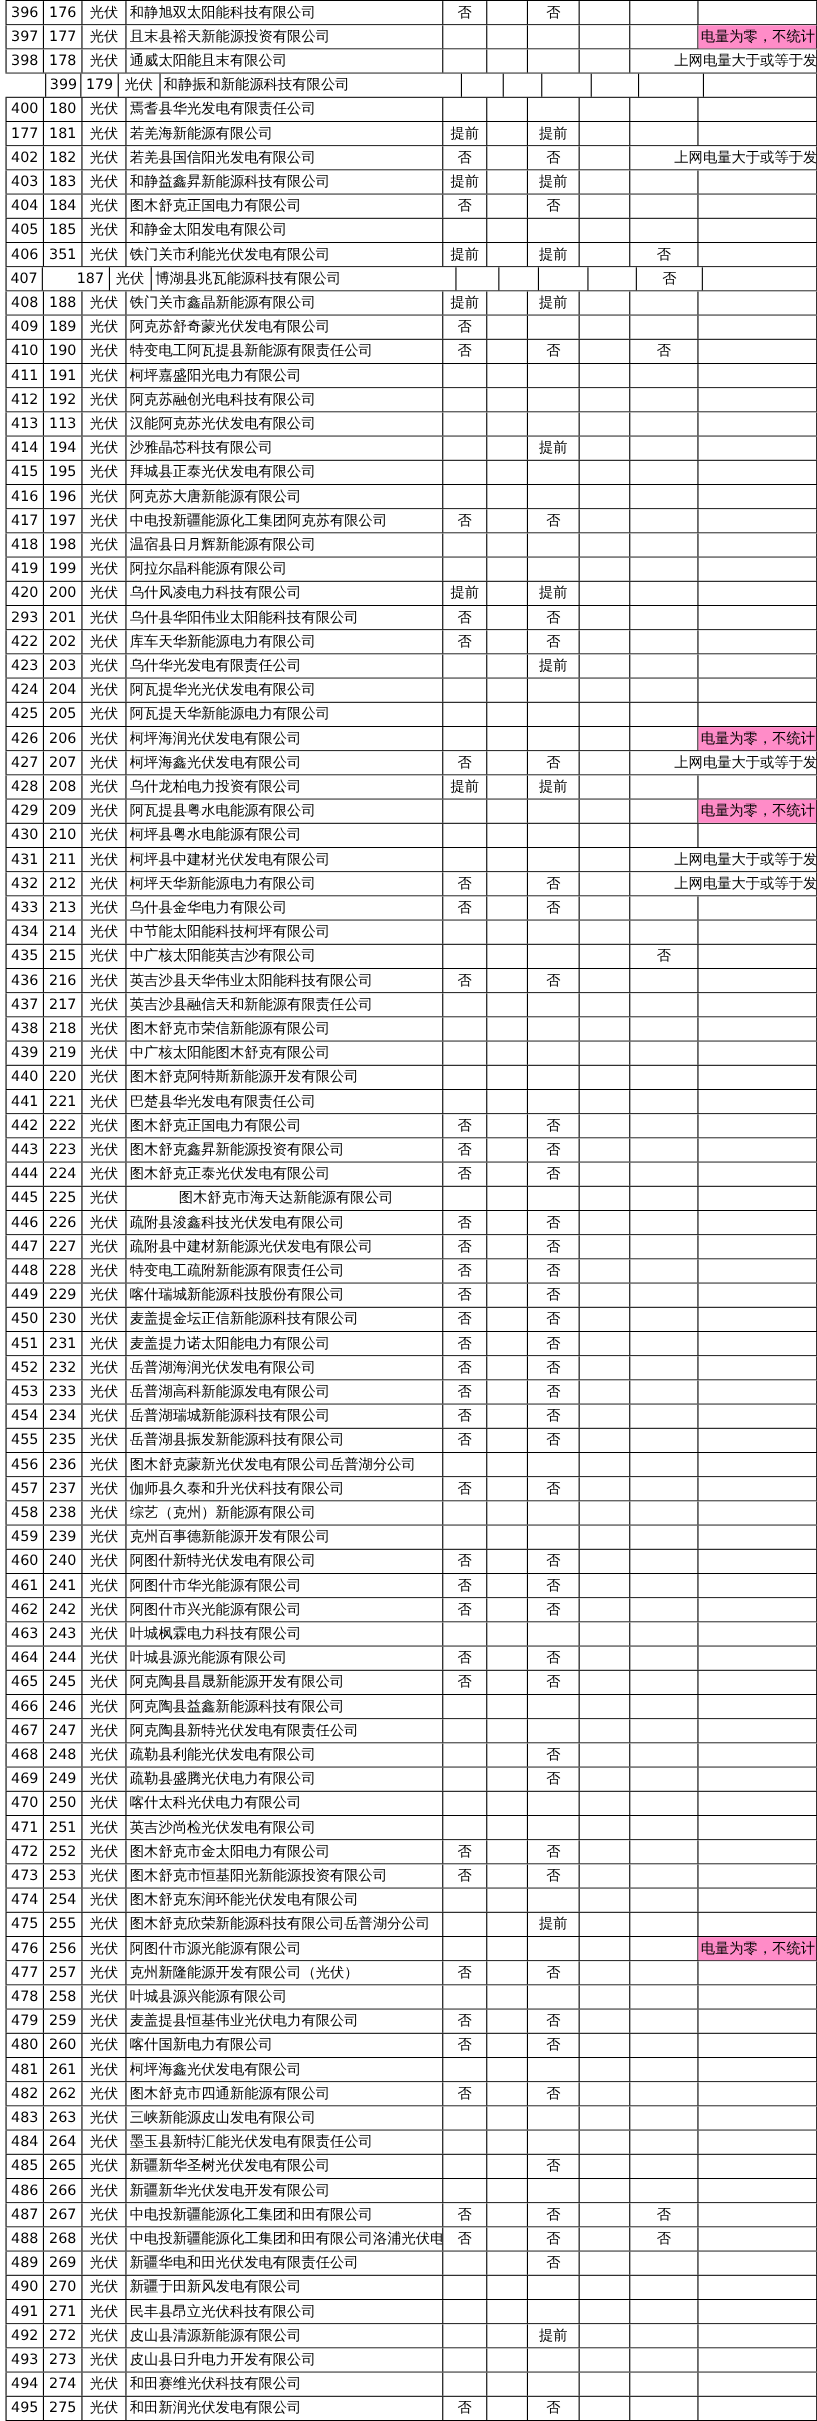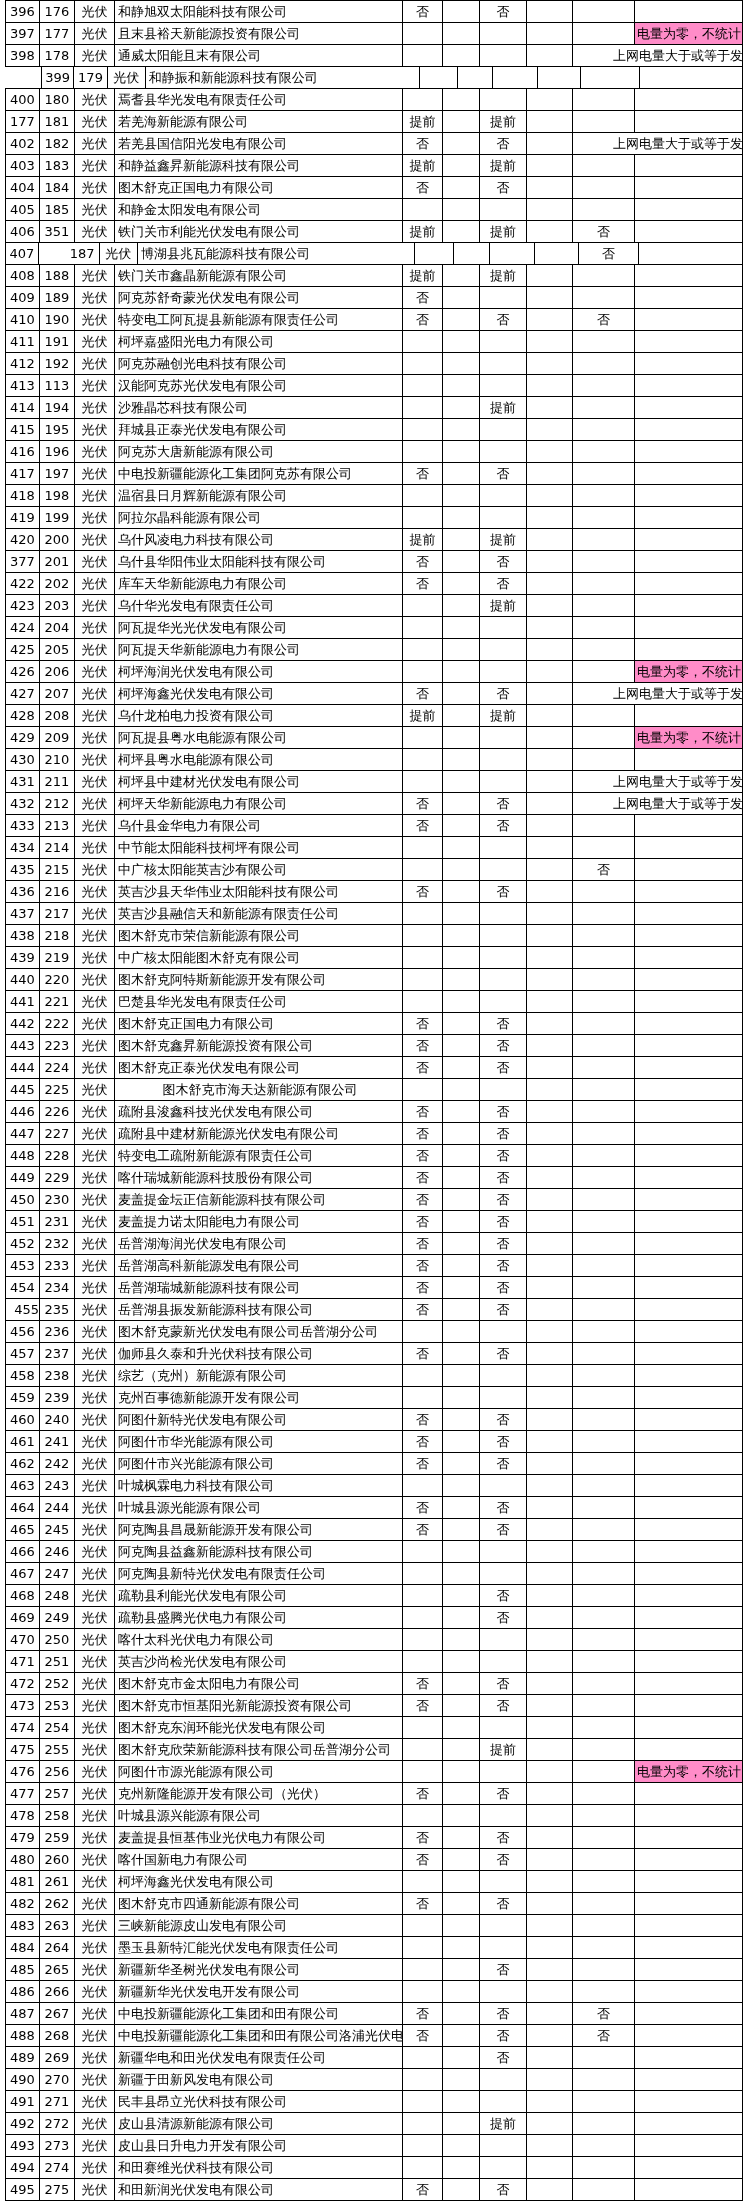--- a/index.html
+++ b/index.html
@@ -318,21 +318,21 @@
         <div class="cell c-center" style="width: 40px;">光伏</div>
         <div class="cell c-name" style="width: 288px;">乌什风凌电力科技有限公司</div>
         <div class="cell c-center" style="width: 40px;">提前</div>
         <div class="cell c-center" style="width: 37px;"></div>
         <div class="cell c-center" style="width: 47px;">提前</div>
         <div class="cell c-center" style="width: 46px;"></div>
         <div class="cell c-center" style="width: 62px;"></div>
         <div class="cell c-remark" style="width: 108px;"></div>
       </div>
       <div class="row">
-        <div class="cell c-center" style="width: 35px;">377</div>
+        <div class="cell c-center" style="width: 35px;">293</div>
         <div class="cell c-center" style="width: 35px;">201</div>
         <div class="cell c-center" style="width: 40px;">光伏</div>
         <div class="cell c-name" style="width: 288px;">乌什县华阳伟业太阳能科技有限公司</div>
         <div class="cell c-center" style="width: 40px;">否</div>
         <div class="cell c-center" style="width: 37px;"></div>
         <div class="cell c-center" style="width: 47px;">否</div>
         <div class="cell c-center" style="width: 46px;"></div>
         <div class="cell c-center" style="width: 62px;"></div>
         <div class="cell c-remark" style="width: 108px;"></div>
       </div>
@@ -729,21 +729,21 @@
         <div class="cell c-center" style="width: 40px;">光伏</div>
         <div class="cell c-name" style="width: 288px;">岳普湖瑞城新能源科技有限公司</div>
         <div class="cell c-center" style="width: 40px;">否</div>
         <div class="cell c-center" style="width: 37px;"></div>
         <div class="cell c-center" style="width: 47px;">否</div>
         <div class="cell c-center" style="width: 46px;"></div>
         <div class="cell c-center" style="width: 62px;"></div>
         <div class="cell c-remark" style="width: 108px;"></div>
       </div>
       <div class="row">
-        <div class="cell c-center" style="width: 35px; text-align: right;">455</div>
+        <div class="cell c-center" style="width: 35px;">455</div>
         <div class="cell c-center" style="width: 35px;">235</div>
         <div class="cell c-center" style="width: 40px;">光伏</div>
         <div class="cell c-name" style="width: 288px;">岳普湖县振发新能源科技有限公司</div>
         <div class="cell c-center" style="width: 40px;">否</div>
         <div class="cell c-center" style="width: 37px;"></div>
         <div class="cell c-center" style="width: 47px;">否</div>
         <div class="cell c-center" style="width: 46px;"></div>
         <div class="cell c-center" style="width: 62px;"></div>
         <div class="cell c-remark" style="width: 108px;"></div>
       </div>

